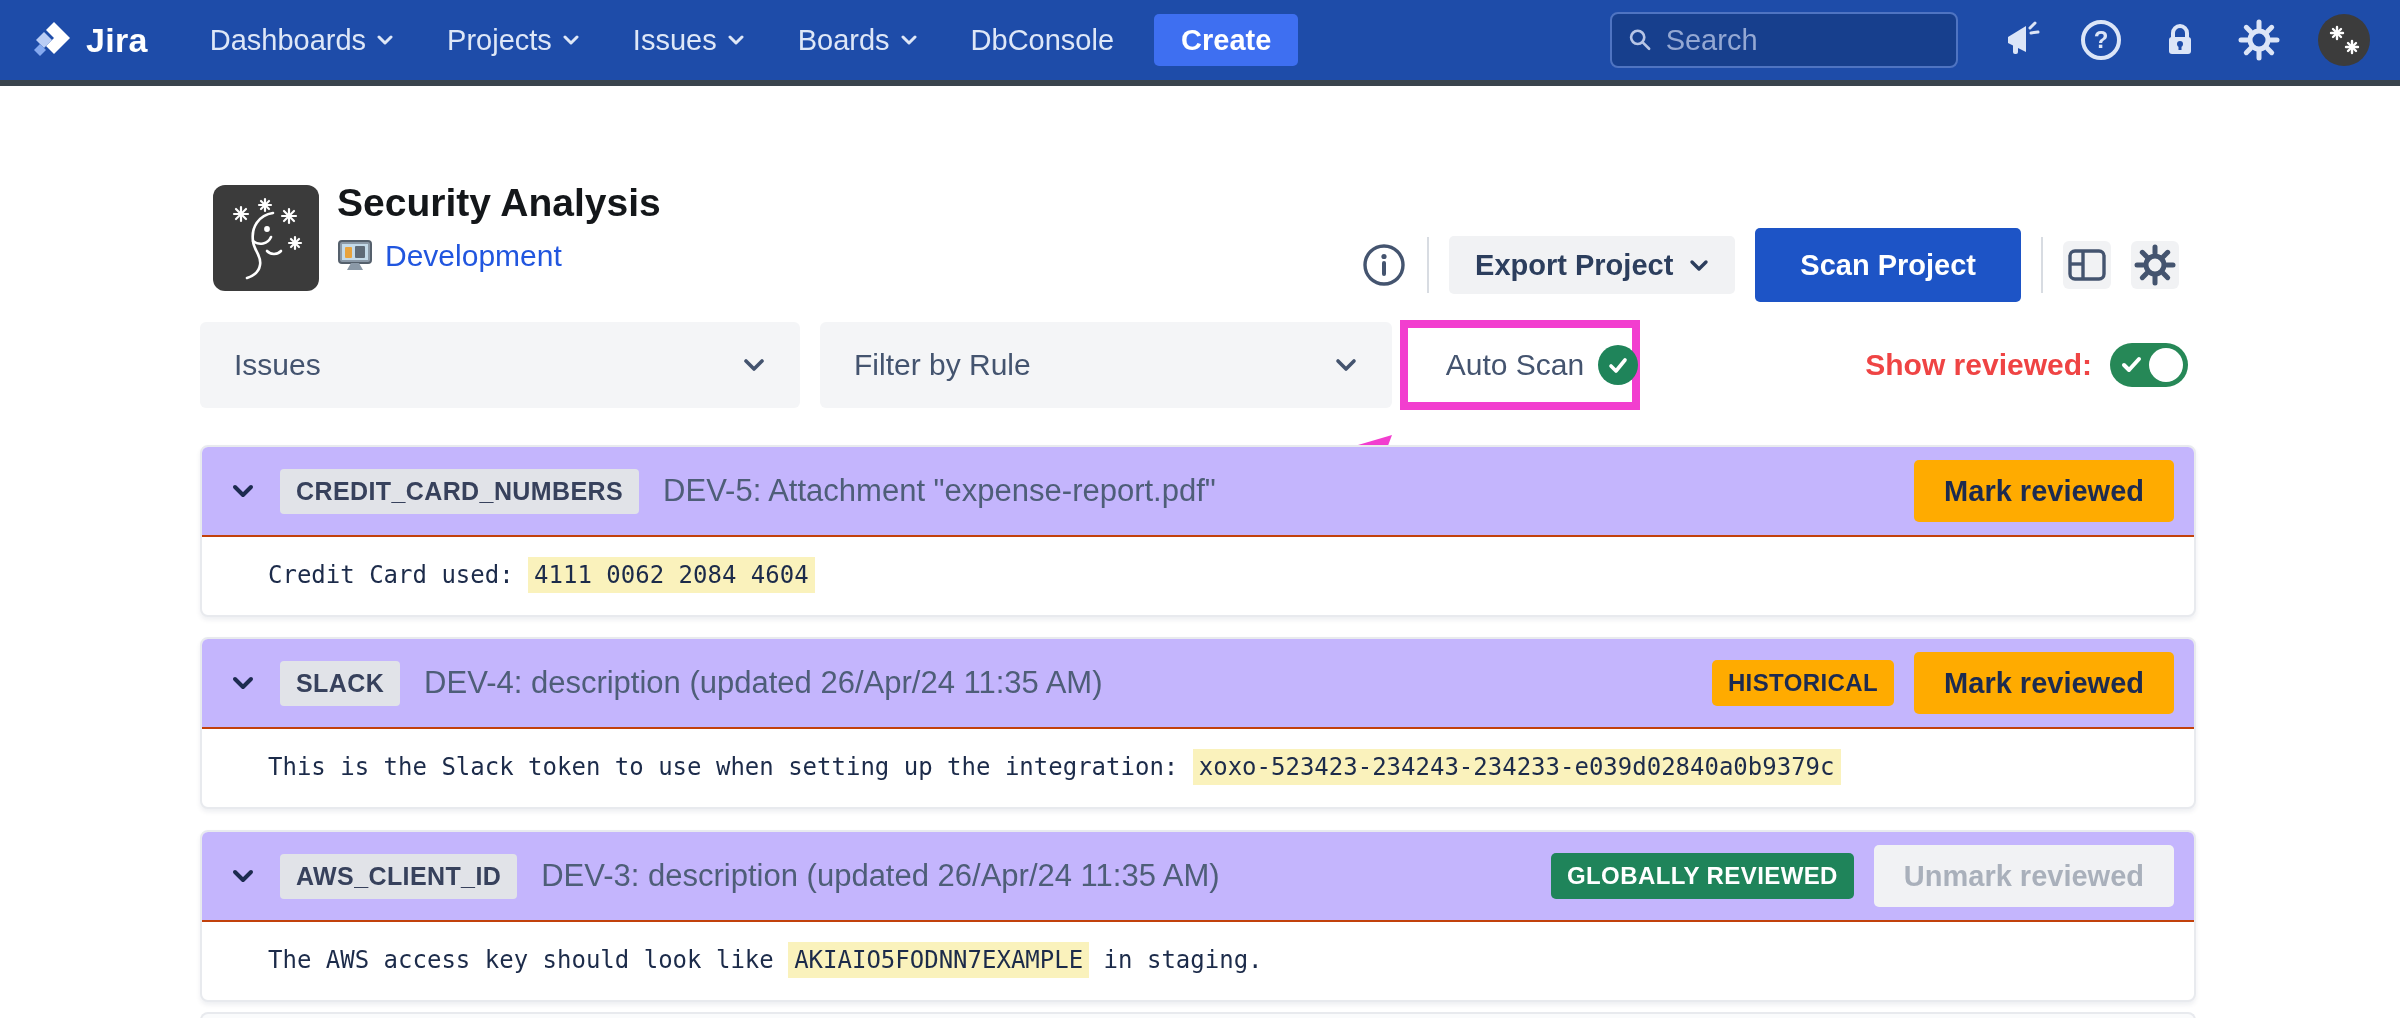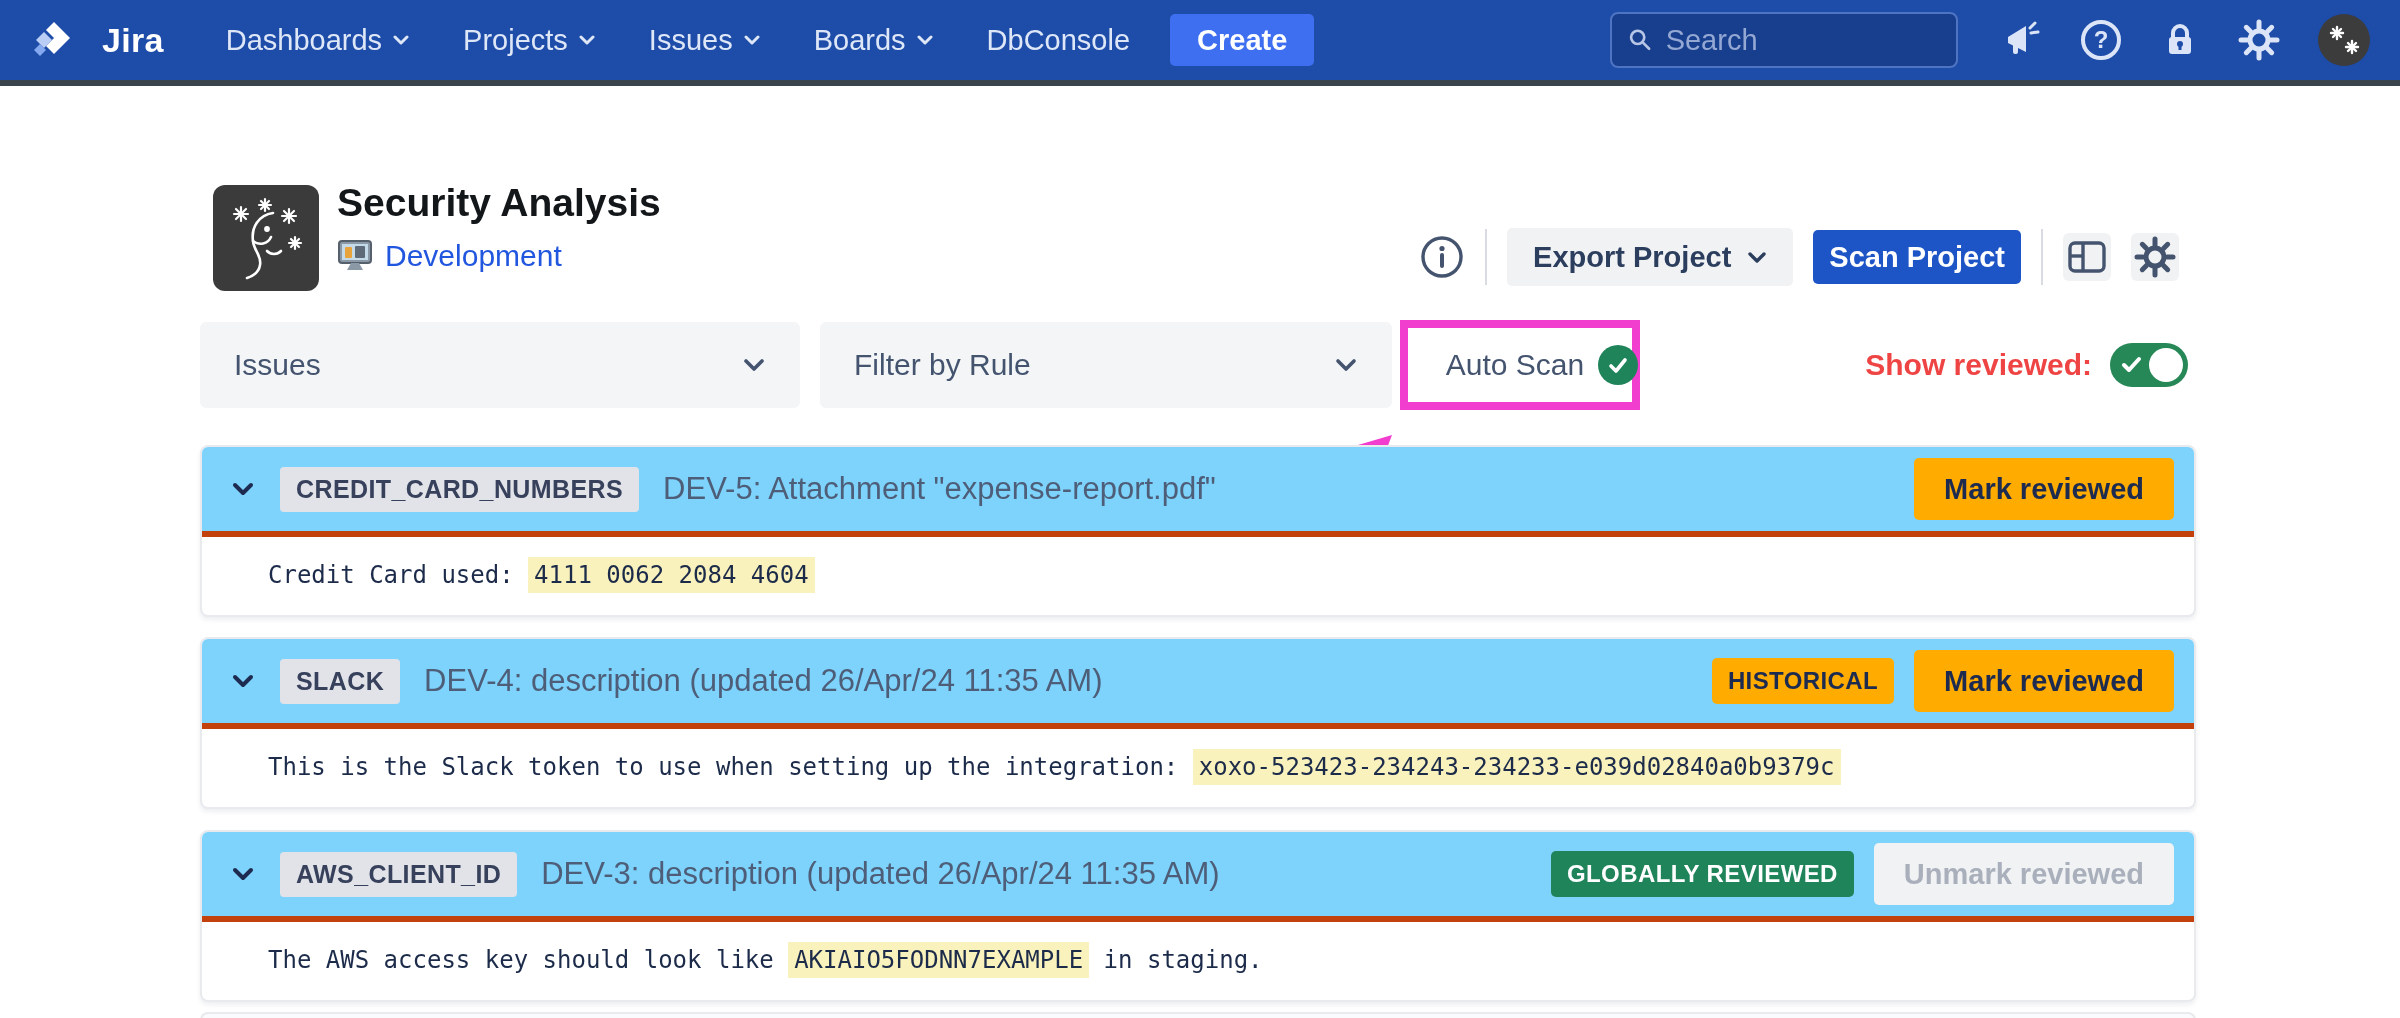--- a/index.html
+++ b/index.html
@@ -16,21 +16,21 @@
   .topnav {
     position: absolute; top: 0; left: 0; width: 2400px; height: 80px;
     background: #1E4CA9;
     display: flex; align-items: center;
     padding: 0 30px;
   }
   .topnav-underline {
     position: absolute; top: 80px; left: 0; width: 2400px; height: 6px;
     background: #3A444D;
   }
-  .brand { display: flex; align-items: center; gap: 28px; cursor: pointer; }
+  .brand { display: flex; align-items: center; gap: 12px; cursor: pointer; }
   .brand-text { color: #FFFFFF; font-size: 34px; font-weight: 600; letter-spacing: .3px; }
   .nav-items { display: flex; align-items: center; gap: 54px; margin-left: 62px; }
   .nav-item { display: flex; align-items: center; gap: 11px; color: #DEE7F7; font-size: 29px; cursor: pointer; }
   .create-btn {
     margin-left: 40px; height: 52px; padding: 0 27px;
     background: #3E6FF1; color: #FFFFFF; font-size: 29px; font-weight: 700;
     border: none; border-radius: 5px; font-family: inherit; cursor: pointer;
   }
   .search-box {
     margin-left: auto; width: 348px; height: 56px;
@@ -60,21 +60,21 @@
   .project-row { position: absolute; left: 124px; top: 54px; display: flex; align-items: center; gap: 12px; }
   .project-link { color: #2156DF; font-size: 30px; font-weight: 500; cursor: pointer; }
   .header-controls { position: absolute; right: 34px; top: 43px; display: flex; align-items: center; gap: 20px; }
   .v-divider { width: 2px; height: 56px; background: #D8DCE2; }
   .export-btn {
     height: 58px; padding: 0 26px; border: none; border-radius: 5px;
     background: #F1F2F4; color: #2C3E5D; font-size: 29px; font-weight: 700;
     font-family: inherit; display: flex; align-items: center; gap: 16px; cursor: pointer;
   }
   .scan-btn {
-    height: 54px; padding: 0 16px; border: none; border-radius: 5px;
+    height: 74px; padding: 0 45px; border: none; border-radius: 5px;
     background: #1D54C6; color: #FFFFFF; font-size: 29px; font-weight: 700;
     font-family: inherit; cursor: pointer;
   }
   .square-icon-btn {
     width: 48px; height: 48px; border-radius: 6px; background: #F1F2F4;
     display: flex; align-items: center; justify-content: center; cursor: pointer; border: none;
   }
 
   
   .filter-row { position: absolute; left: 200px; top: 322px; width: 2000px; height: 86px; }
@@ -117,21 +117,21 @@
     box-shadow: 0 3px 5px rgba(9,30,66,0.07);
     overflow: hidden;
   }
   .card-1 { top: 445px; } .card-2 { top: 637px; } .card-3 { top: 830px; }
   .card-partial {
     position: absolute; left: 200px; top: 1012px; width: 1996px; height: 12px;
     background: #FAFBFC; border: 2px solid #E8EAEE; border-bottom: none;
     border-radius: 8px 8px 0 0;
   }
   .card-header {
-    height: 90px; background: #7dd3fc; border-bottom: 6px solid #c2410c;
+    height: 90px; background: #c4b5fd; border-bottom: 2px solid #c2410c;
     display: flex; align-items: center; padding: 0 20px 0 30px;
   }
   .expand-chevron { display: flex; align-items: center; margin-right: 26px; cursor: pointer; }
   .rule-badge {
     background: #E1E3E8; color: #37415C; border-radius: 4px;
     padding: 8px 16px; font-size: 25px; font-weight: 700; letter-spacing: .4px;
     white-space: nowrap;
   }
   .card-title { margin-left: 24px; color: #4E5E78; font-size: 31px; white-space: nowrap; }
   .header-right { margin-left: auto; display: flex; align-items: center; gap: 20px; }

